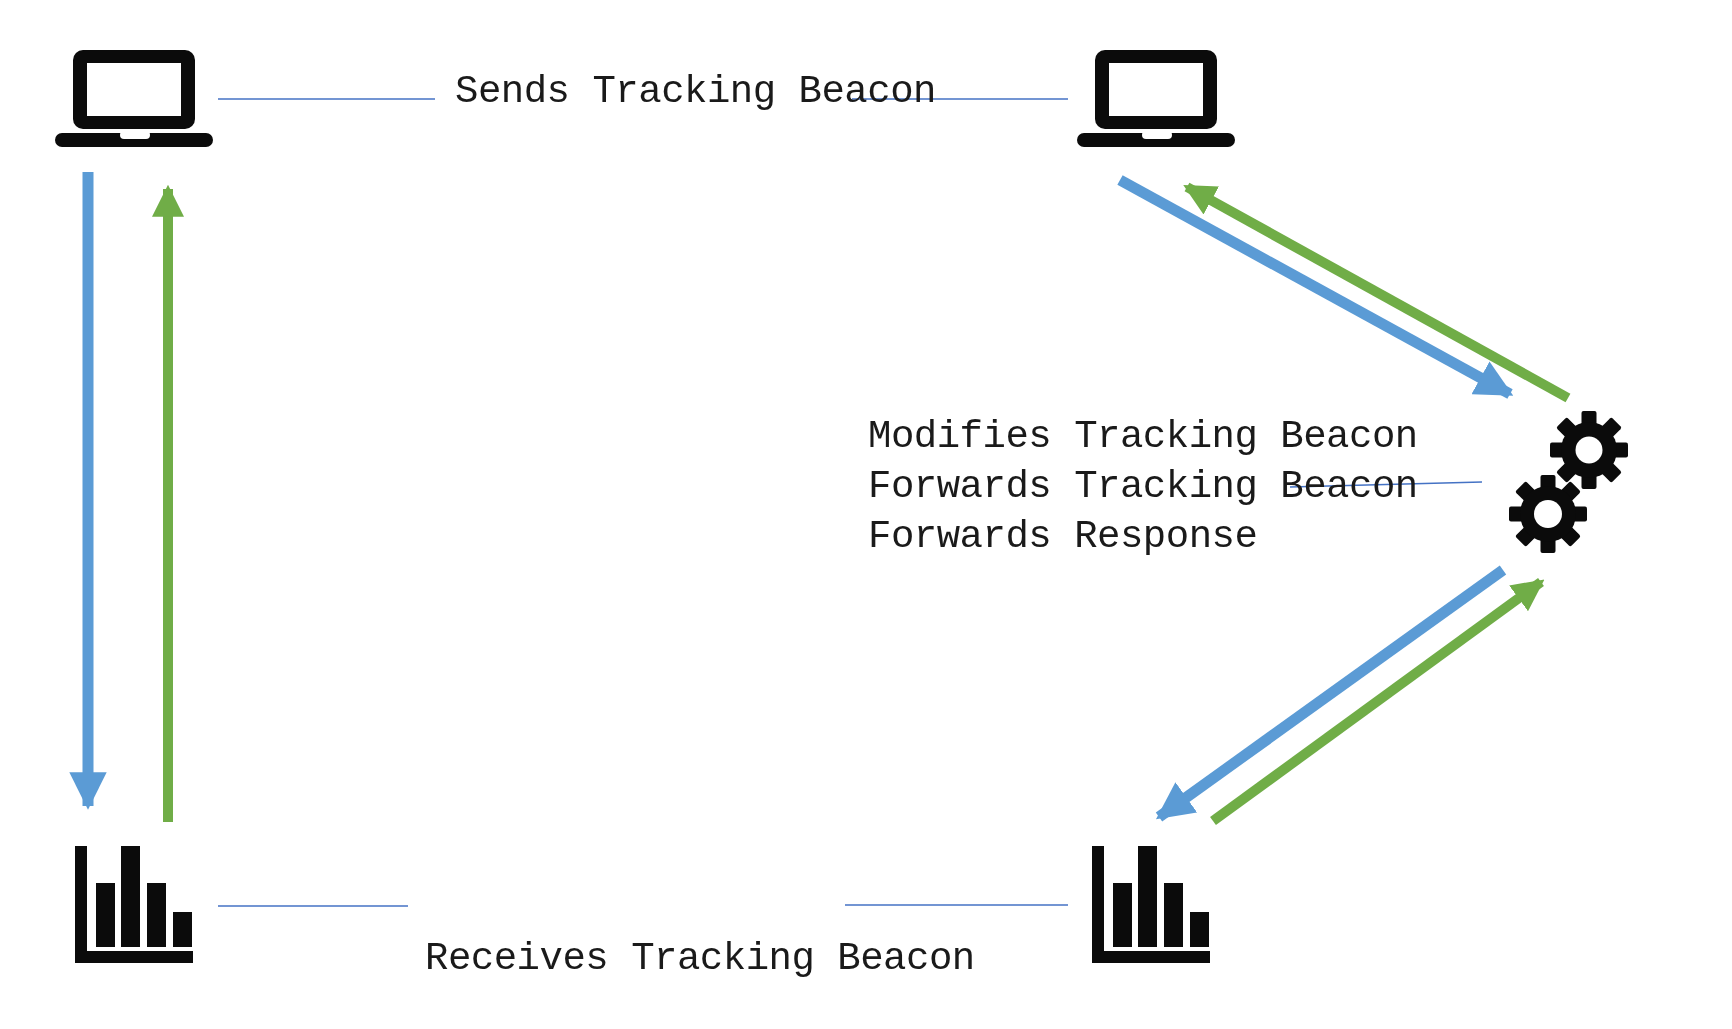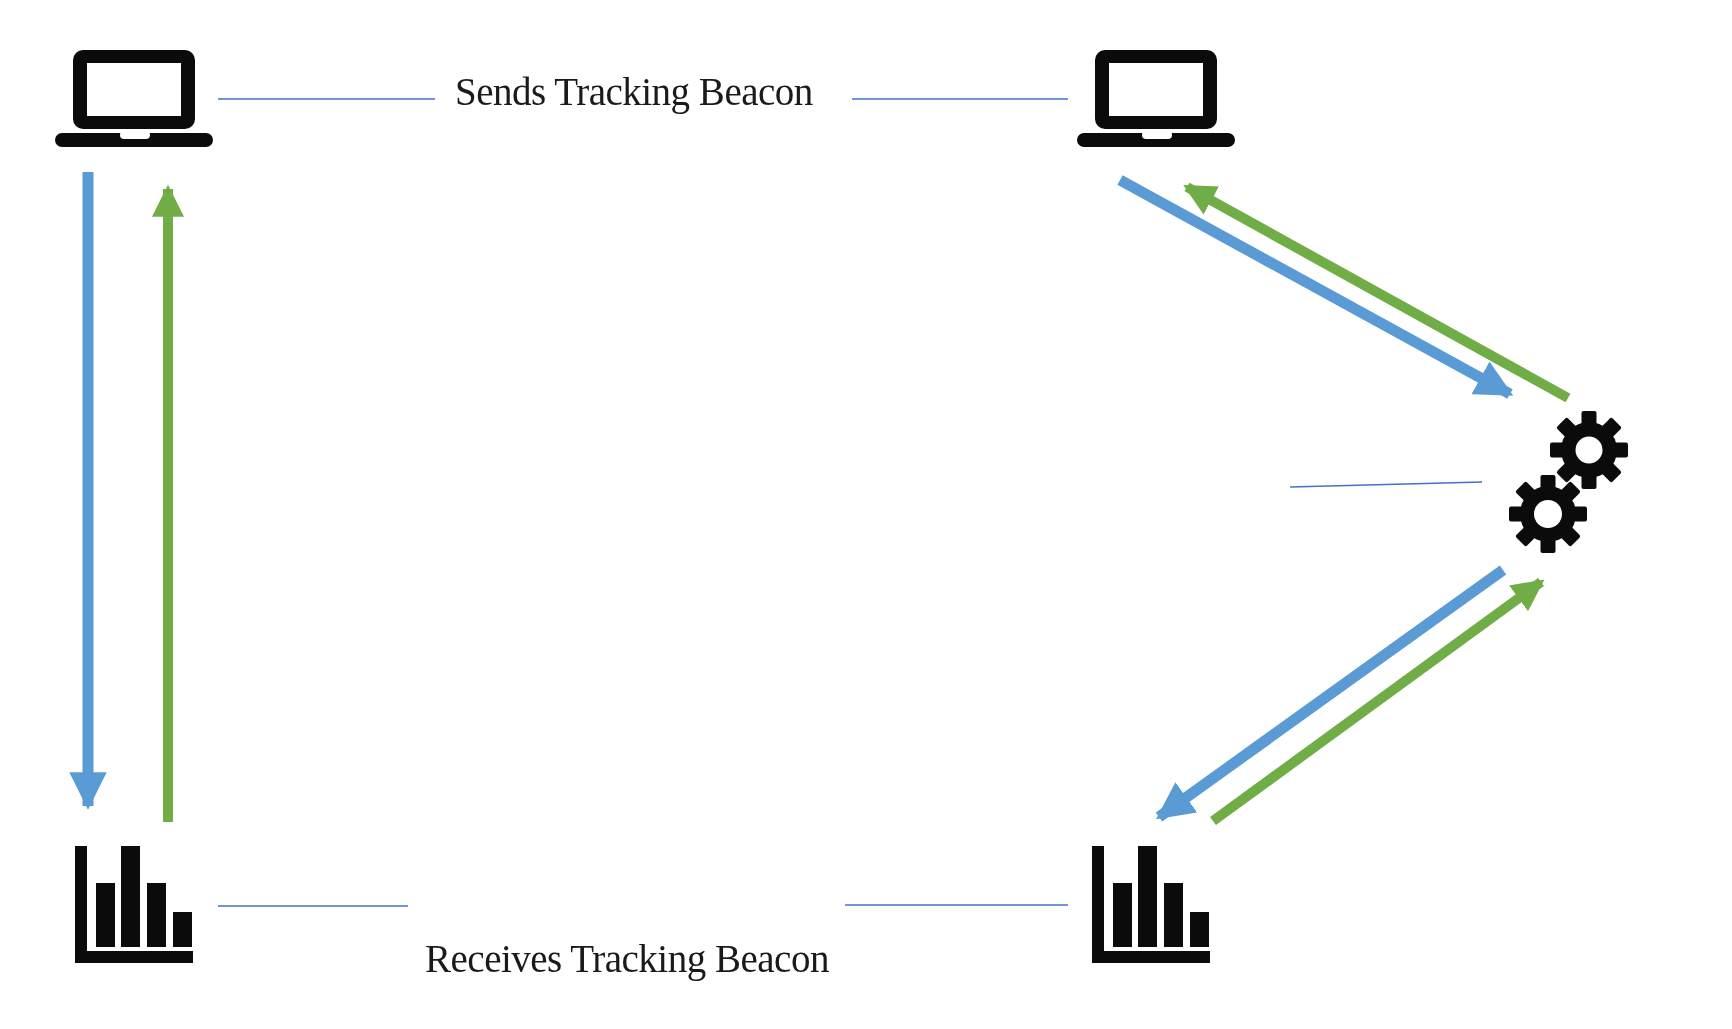--- a/index.html
+++ b/index.html
@@ -7,21 +7,21 @@
     --response-green:#70AD47;
     --connector-blue:#4472C4;
     --icon-black:#0b0b0b;
     --text-black:#1a1a1a;
     --background:#ffffff;
   }
   html,body{margin:0;padding:0;background:var(--background);}
   #canvas{
     position:relative;width:1732px;height:1029px;overflow:hidden;
     background:var(--background);
-    font-family:Liberation Serif, serif;
+    font-family:Liberation Mono, monospace;
   }
   #diagram-svg{position:absolute;left:0;top:0;}
   .icon-fill{fill:var(--icon-black);}
   .icon-hole{fill:var(--background);}
   .shaft-blue{stroke:var(--beacon-blue);fill:none;}
   .shaft-green{stroke:var(--response-green);fill:none;}
   .head-blue{fill:var(--beacon-blue);}
   .head-green{fill:var(--response-green);}
   .connector{stroke:var(--connector-blue);stroke-width:1.6;fill:none;}
   .label{
@@ -121,14 +121,19 @@
         </g>
         <circle r="14" class="icon-hole"></circle>
       </g>
     </g>
   </svg>
 
   <div class="label" id="label-sends" style="left:455px;top:69px;">Sends Tracking Beacon</div>
 
   <div class="label" id="label-receives" style="left:425px;top:936px;">Receives Tracking Beacon</div>
 
+  <div class="label" id="label-proxy" style="left:868px;top:412px;">
+    <span class="proxy-line">Modifies Tracking Beacon</span>
+    <span class="proxy-line">Forwards Tracking Beacon</span>
+    <span class="proxy-line">Forwards Response</span>
+  </div>
 
 </div>
 
 </body></html>

